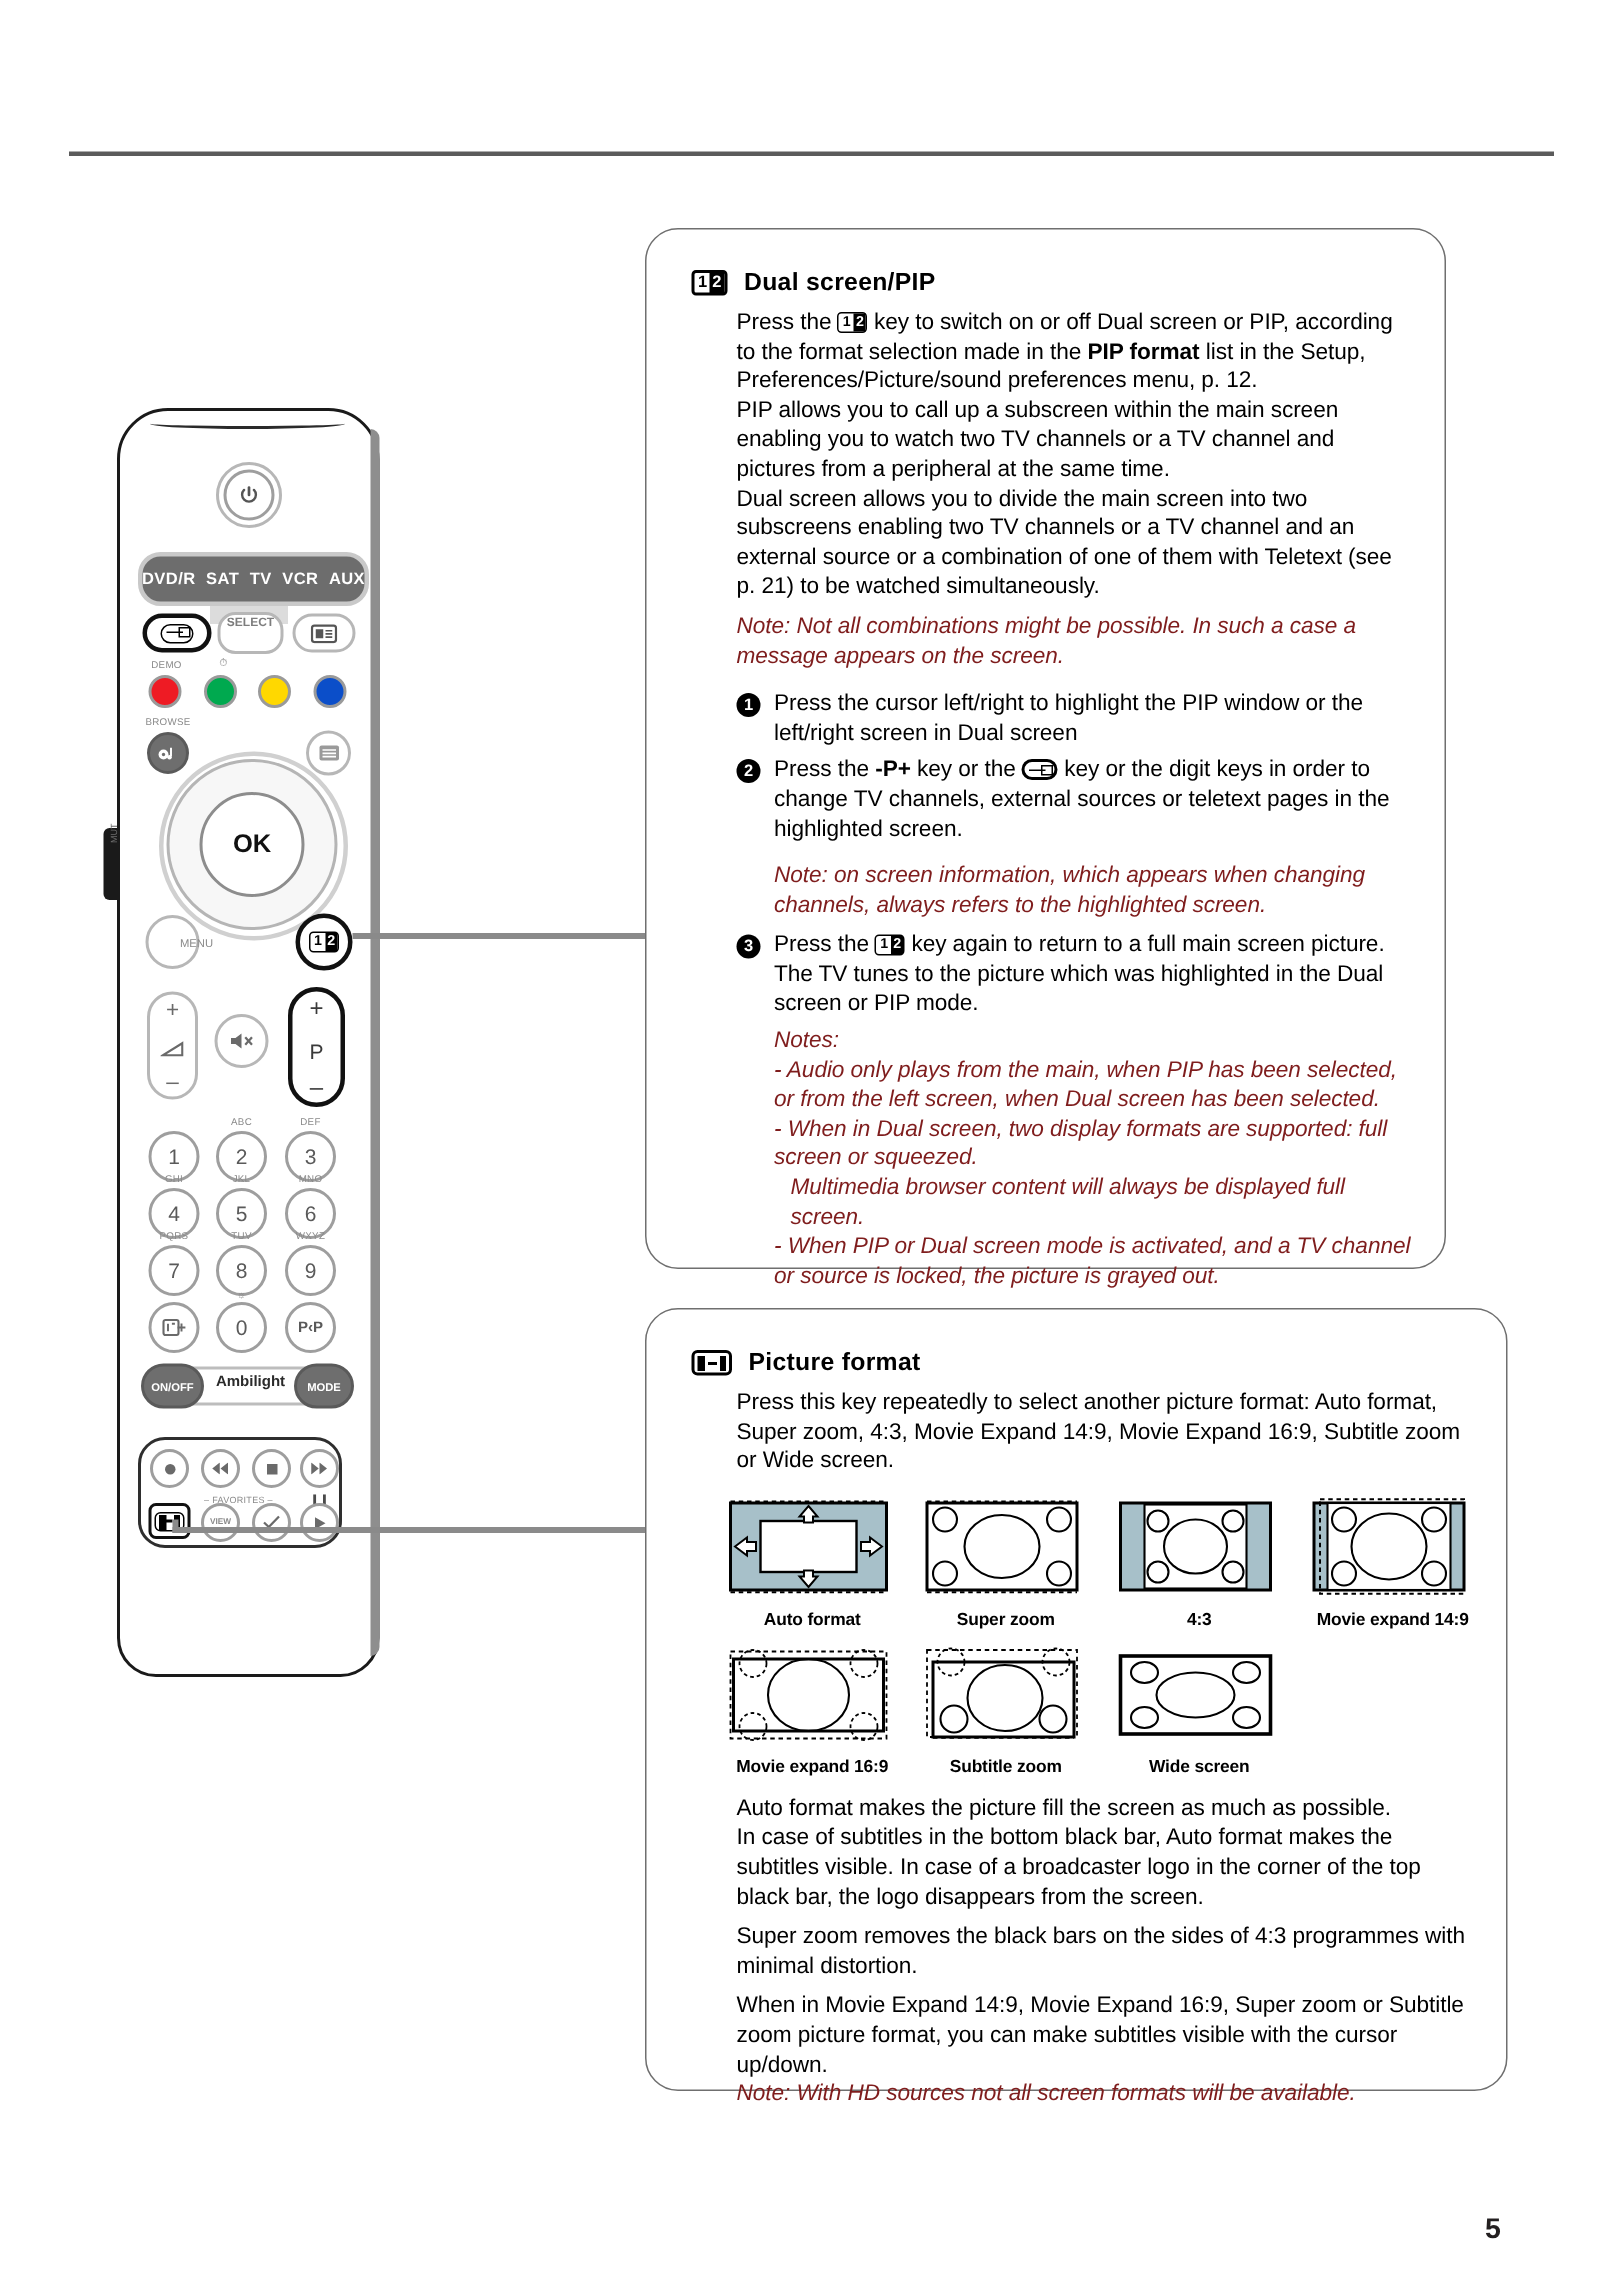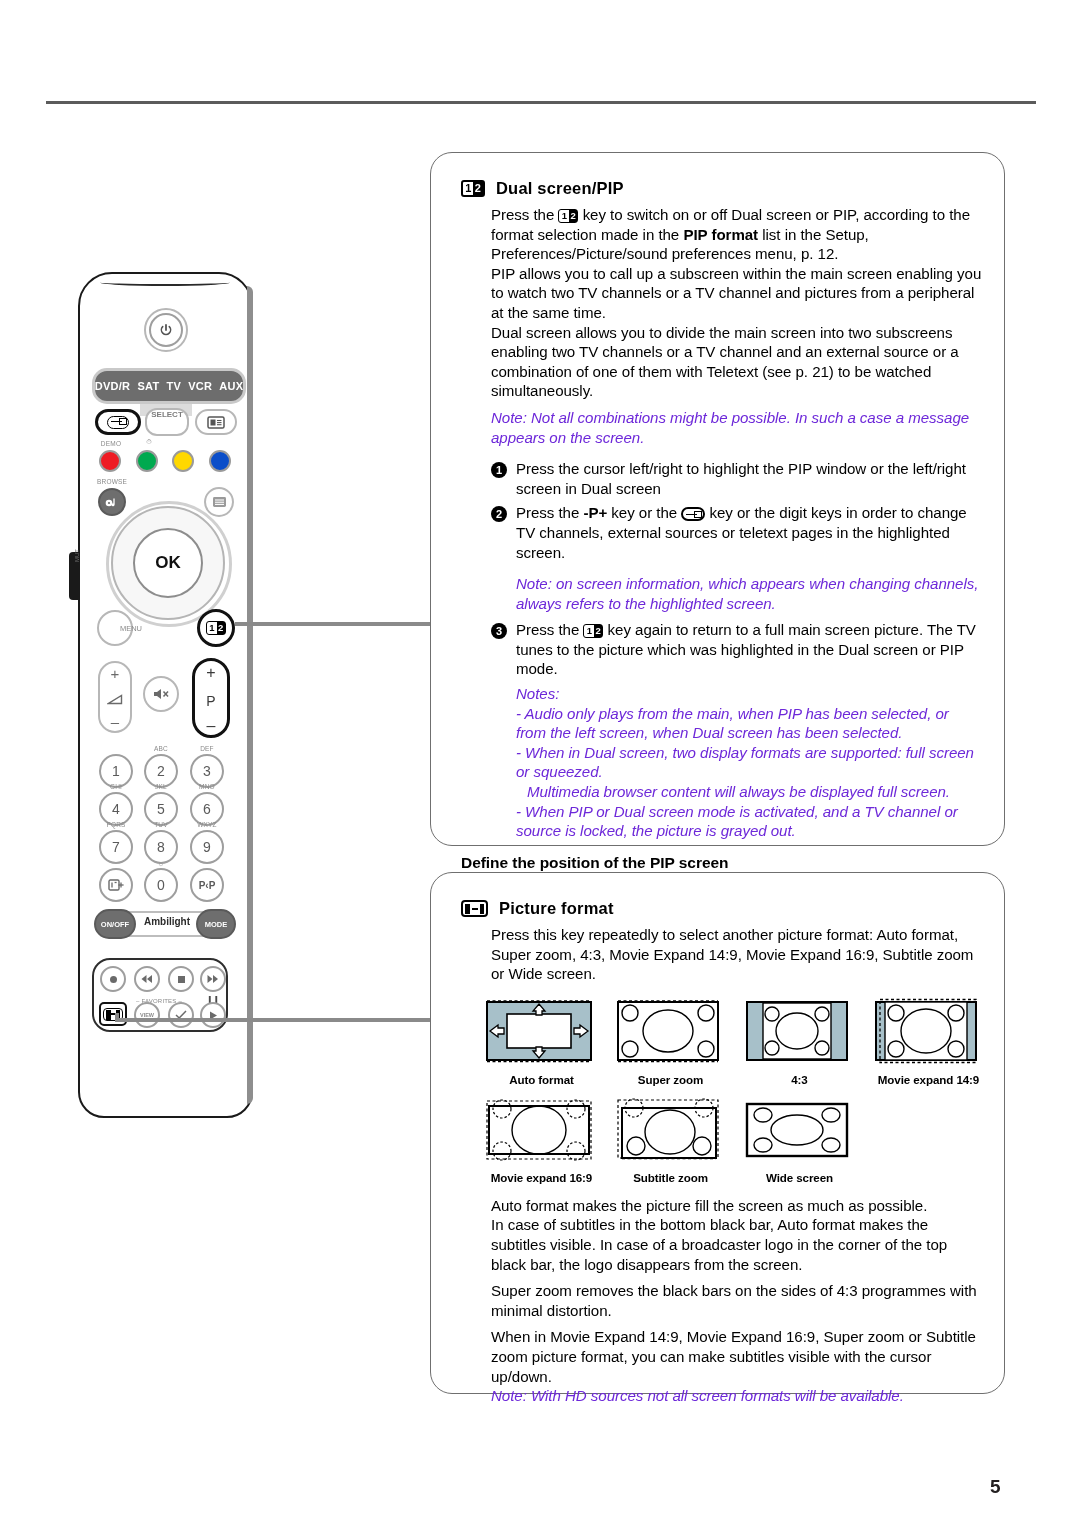--- a/index.html
+++ b/index.html
@@ -26,21 +26,21 @@
   }
 
   
   .box{
     position:absolute;
     border:1.4px solid #6f6f6f;
     border-radius:22px;
     background:#fff;
     box-sizing:border-box;
   }
-  #box-dual{left:430px;top:152px;width:575px;height:694px;}
+  #box-dual{left:430px;top:152px;width:534px;height:694px;}
   #box-format{left:430px;top:872px;width:575px;height:522px;}
 
   .box-inner{padding:26px 22px 10px 30px;}
 
   
   .head{
     display:flex;align-items:center;gap:11px;
     font-size:16.5px;font-weight:bold;letter-spacing:.2px;
     margin:0 0 7px 0;
   }
@@ -87,21 +87,21 @@
   }
   .ksrc .a{position:absolute;left:3px;top:4.2px;width:11px;height:1.8px;background:#000;}
   .ksrc .h{position:absolute;left:11px;top:1.4px;width:7.5px;height:7.5px;border:1.6px solid #000;box-sizing:border-box;}
 
   
   p{margin:0;}
   .t{
     font-size:15.1px;line-height:19.6px;color:#000;
     letter-spacing:-0.05px;
   }
-  .ti{font-style:italic;color:#6d28d9;}
+  .ti{font-style:italic;color:#7f1d1d;}
   .indent{margin-left:30px;}
   .b{font-weight:bold;}
   .gap{height:12px;}
   .gap-s{height:7px;}
 
   
   .step{display:flex;gap:9px;margin-bottom:5px;}
   .bul{
     flex:0 0 auto;width:16px;height:16px;border-radius:50%;
     background:#000;color:#fff;font-size:11px;font-weight:bold;

